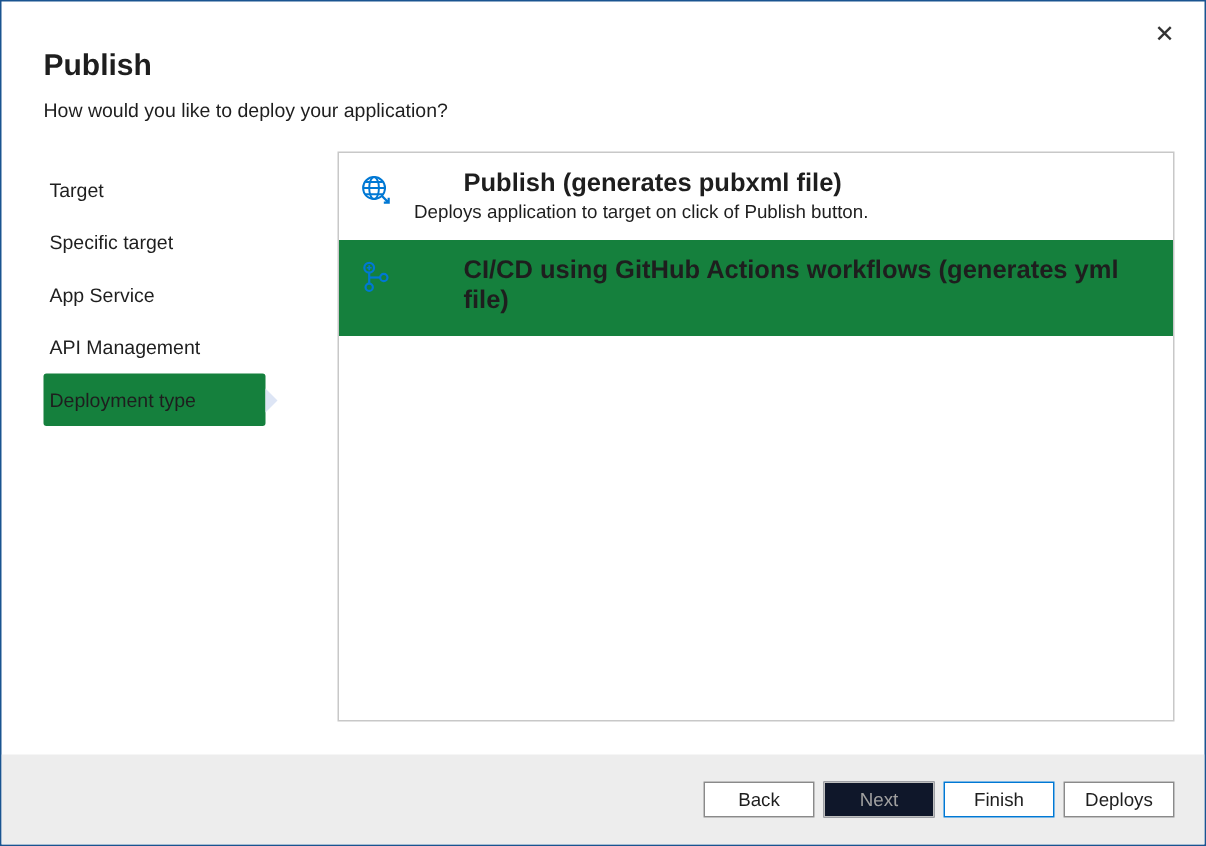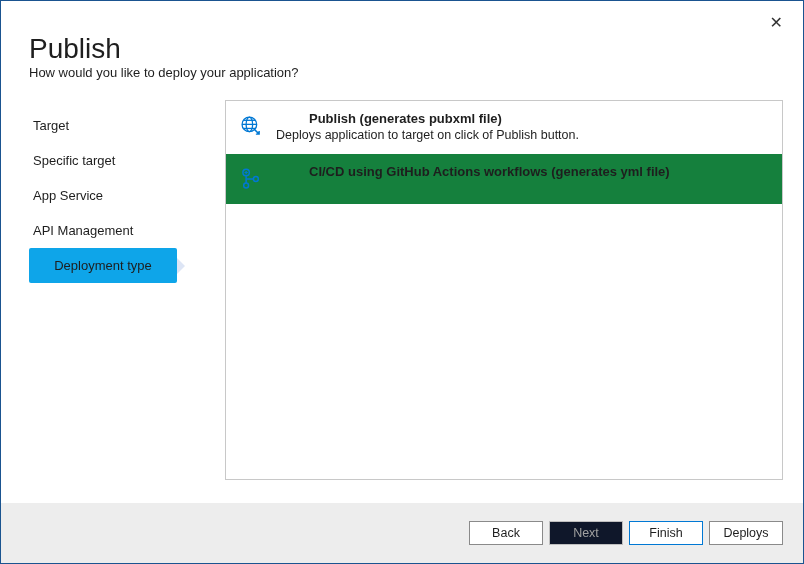--- a/index.html
+++ b/index.html
@@ -18,23 +18,24 @@
       font-size: 16px;
       color: #333;
       cursor: pointer;
       background: none; border: none;
       padding: 4px 8px;
     }
     .header {
       padding: 32px 28px 20px 28px;
     }
     .title {
-      font-size: 28px;
-      font-weight: 400;
-      color: #1e1e1e;
+      font-size: 20px;
+      font-weight: 700;
+      color: #1e1e1e;
+      margin-bottom: 10px;
     }
     .subtitle {
       font-size: 13px;
       color: #1e1e1e;
     }
     .content {
       display: flex;
       padding: 0 20px 0 28px;
       height: 380px;
       gap: 40px;
@@ -44,23 +45,22 @@
       padding-top: 8px;
     }
     .sidebar-item {
       font-size: 13px;
       color: #1e1e1e;
       padding: 10px 4px 10px 4px;
       cursor: pointer;
       position: relative;
     }
     .sidebar-item.selected {
-      background: #0ea5e9;
+      background: #15803d;
       border-radius: 2px;
-      text-align: center;
     }
     .sidebar-item.selected::after {
       content: "";
       position: absolute;
       right: -8px;
       top: 50%;
       transform: translateY(-50%);
       width: 0; height: 0;
       border-top: 8px solid transparent;
       border-bottom: 8px solid transparent;
@@ -82,21 +82,21 @@
       background: #15803d;
     }
     .option-icon {
       width: 26px; height: 26px;
       flex-shrink: 0;
       margin-top: 2px;
     }
     .option-icon svg { width: 100%; height: 100%; }
     .option-text { flex: 1; }
     .option-title {
-      font-size: 13px;
+      font-size: 17px;
       font-weight: 600;
       color: #1e1e1e;
       margin-bottom: 2px;
       padding-left: 33px;
     }
     .option-desc {
       font-size: 12.5px;
       color: #1e1e1e;
     }
     .footer {

